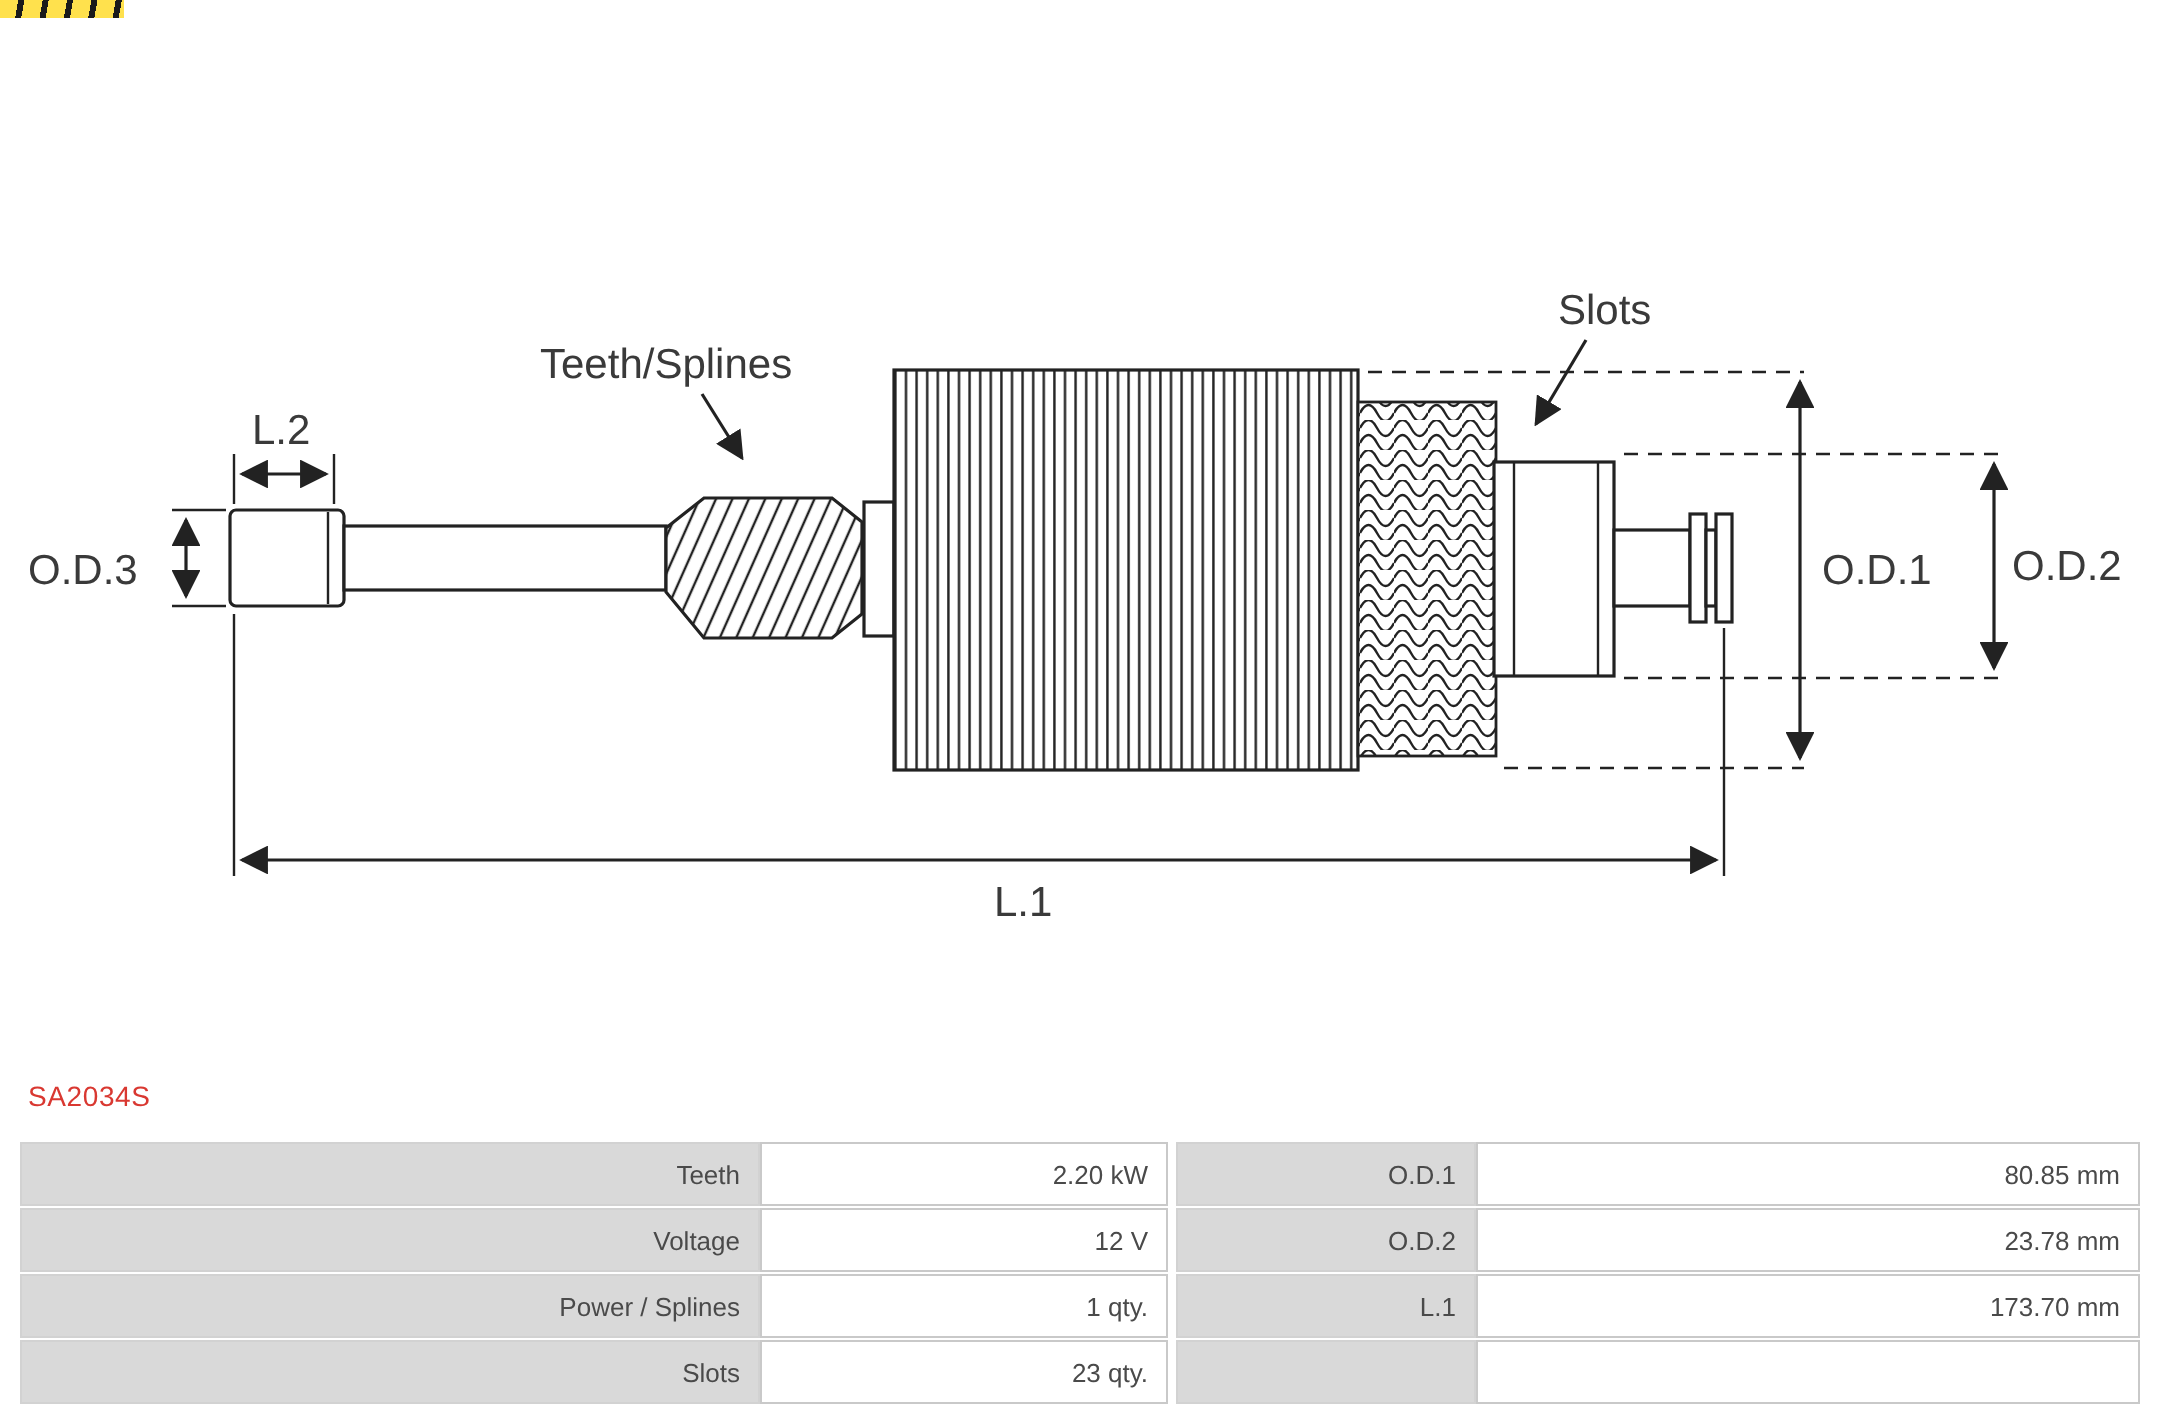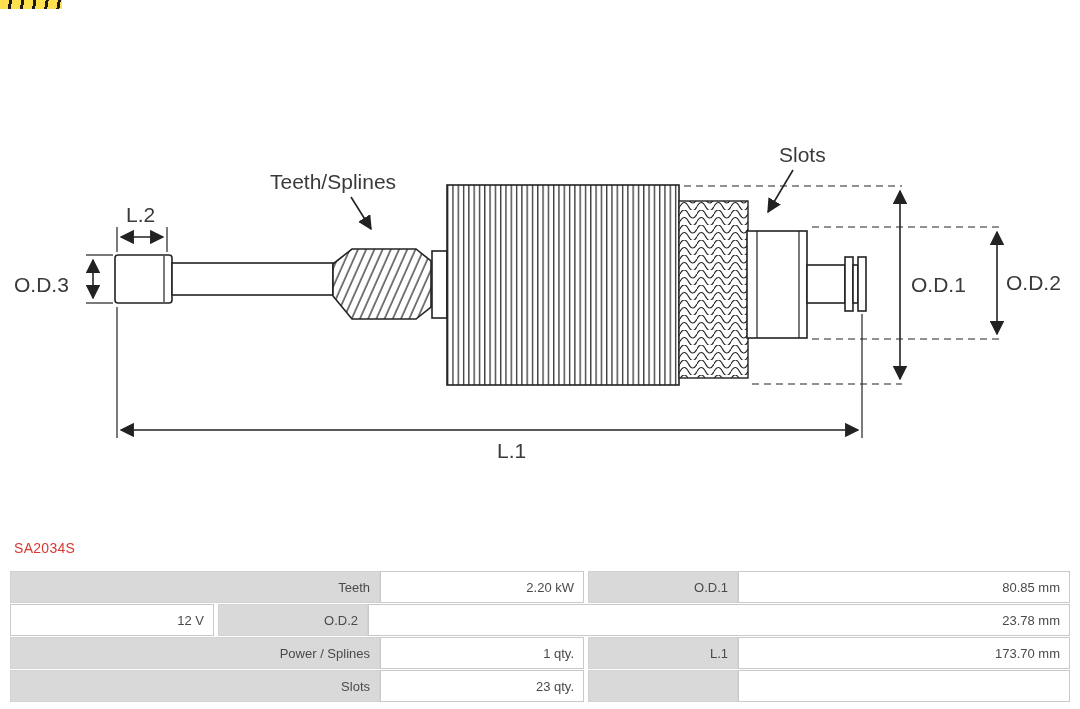--- a/index.html
+++ b/index.html
@@ -108,20 +108,21 @@
 
     <div class="row">
       <div class="cell g c1">Teeth</div>
       <div class="cell w c2">2.20 kW</div>
       <div class="spacer"></div>
       <div class="cell g c3">O.D.1</div>
       <div class="cell w c4">80.85 mm</div>
     </div>
 
     <div class="row">
+      <div class="cell g c1">Voltage</div>
       <div class="cell w c2">12 V</div>
       <div class="spacer"></div>
       <div class="cell g c3">O.D.2</div>
       <div class="cell w c4">23.78 mm</div>
     </div>
 
     <div class="row">
       <div class="cell g c1">Power / Splines</div>
       <div class="cell w c2">1 qty.</div>
       <div class="spacer"></div>

